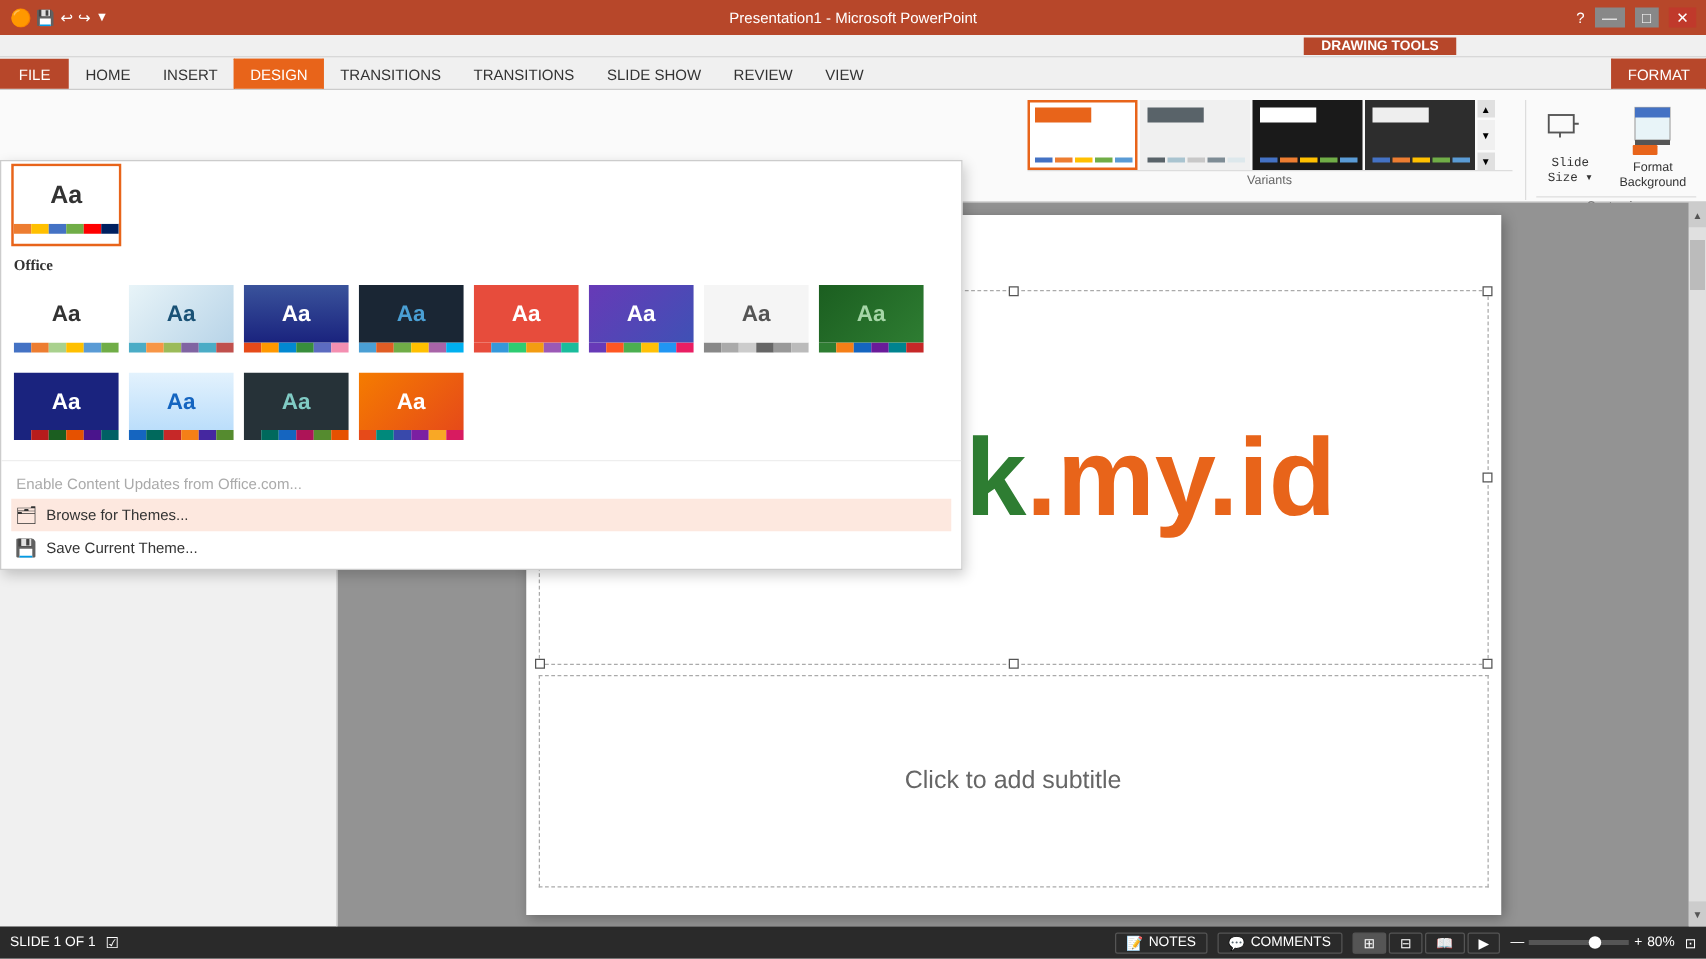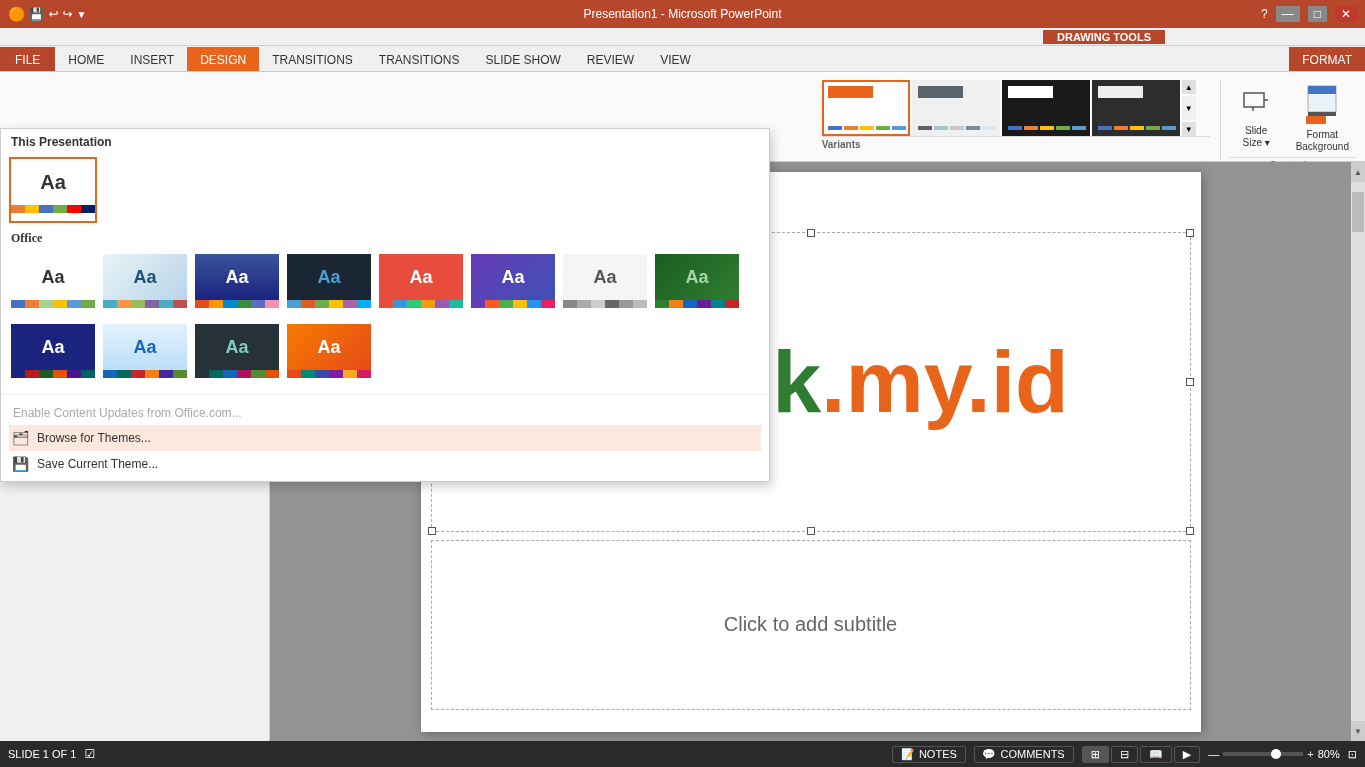--- a/index.html
+++ b/index.html
@@ -162,22 +162,22 @@
       align-items: stretch;
       gap: 2px;
     }
     .ribbon-section-label {
       font-size: 10px;
       color: #666;
       margin-top: auto;
       padding-bottom: 14px;
       border-top: 1px solid #d0d0d0;
       width: 100%;
+      text-align: center;
       padding-top: 2px;
-      font-weight: bold;
     }
     #variants-row {
       display: flex;
       gap: 2px;
       align-items: center;
     }
     .variant-thumb {
       width: 88px;
       height: 56px;
       border: 2px solid transparent;
@@ -212,26 +212,26 @@
       align-items: center;
       justify-content: center;
       cursor: pointer;
       font-size: 8px;
     }
 
     
     .ribbon-big-btn {
       display: flex;
       flex-direction: column;
-      align-items: center;
       justify-content: center;
       cursor: pointer;
       padding: 4px 8px;
       gap: 2px;
       min-width: 55px;
+      font-family: Liberation Mono, monospace;
     }
     .ribbon-btn-icon { font-size: 28px; color: #333; }
     .ribbon-btn-label { font-size: 10px; color: #333; text-align: center; line-height: 1.2; }
 
     
     .format-bg-btn {
       display: flex;
       flex-direction: column;
       align-items: center;
       justify-content: center;
@@ -461,21 +461,20 @@
   <div class="ribbon-tab">SLIDE SHOW</div>
   <div class="ribbon-tab">REVIEW</div>
   <div class="ribbon-tab">VIEW</div>
   <div class="ribbon-tab active-format" style="margin-left:auto;">FORMAT</div>
 </div>
 
 <div id="ribbon">
 
   <div id="themes-dropdown">
 
-    <div id="themes-section-label">This Presentation</div>
     <div class="themes-grid">
       <div class="theme-item active">
         <div class="theme-preview tp-white" style="font-size:20px;font-weight:bold;color:#333;">
           <span>Aa</span>
         </div>
         <div class="theme-colorbar">
           <span style="background:#ed7d31;"></span>
           <span style="background:#ffc000;"></span>
           <span style="background:#4472c4;"></span>
           <span style="background:#70ad47;"></span>

